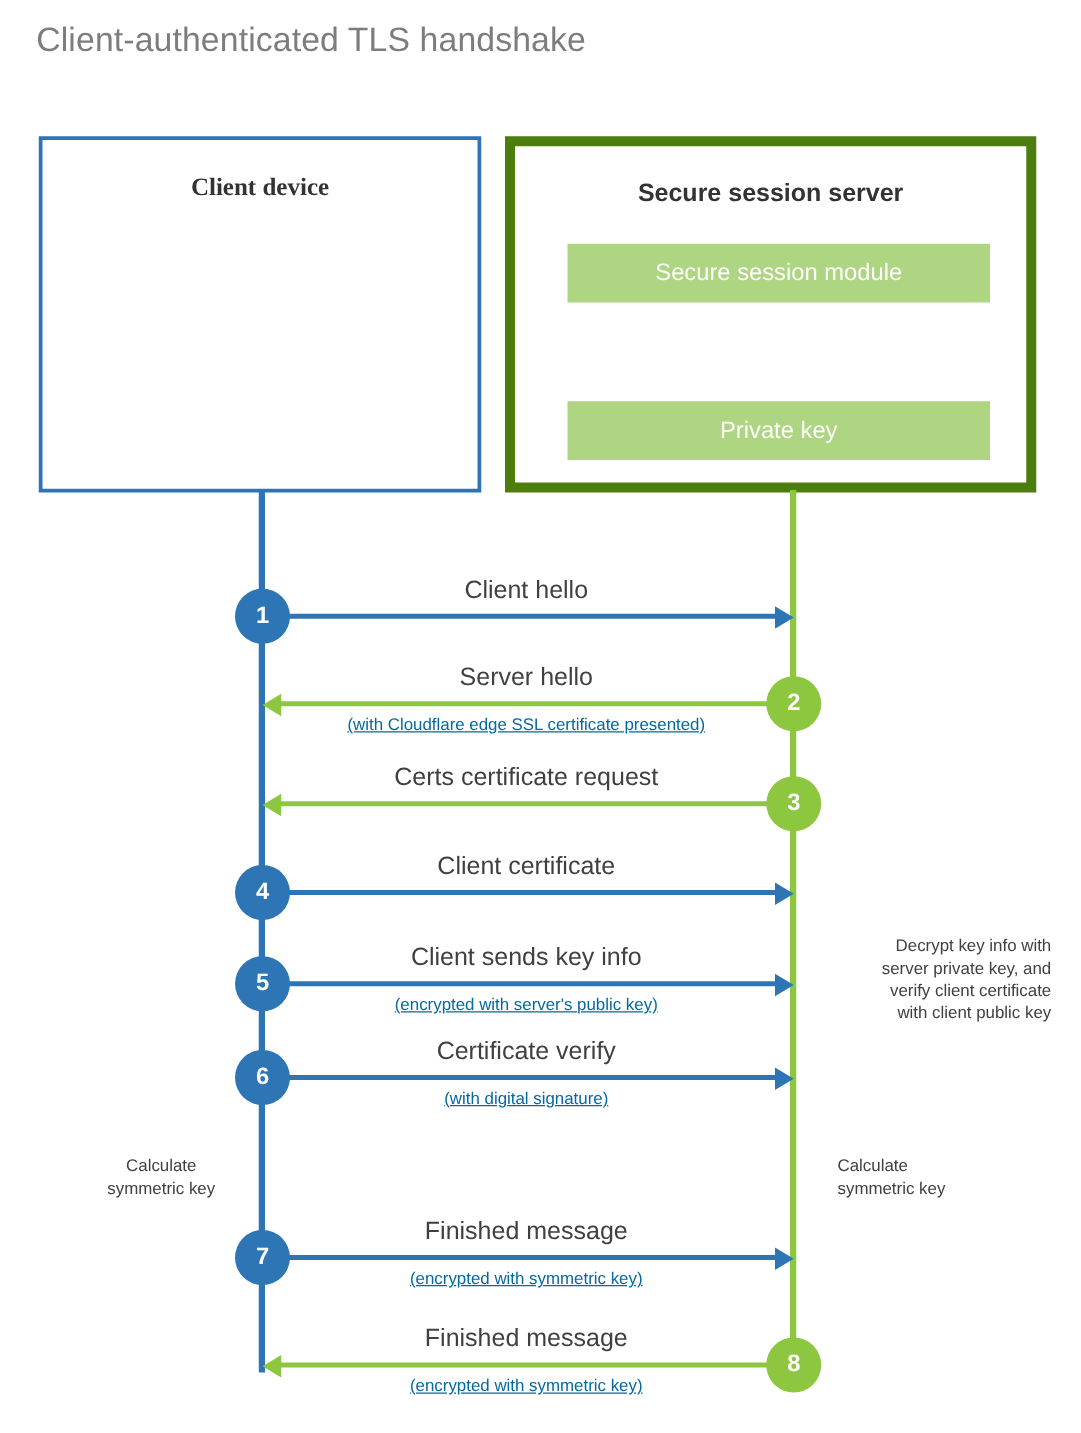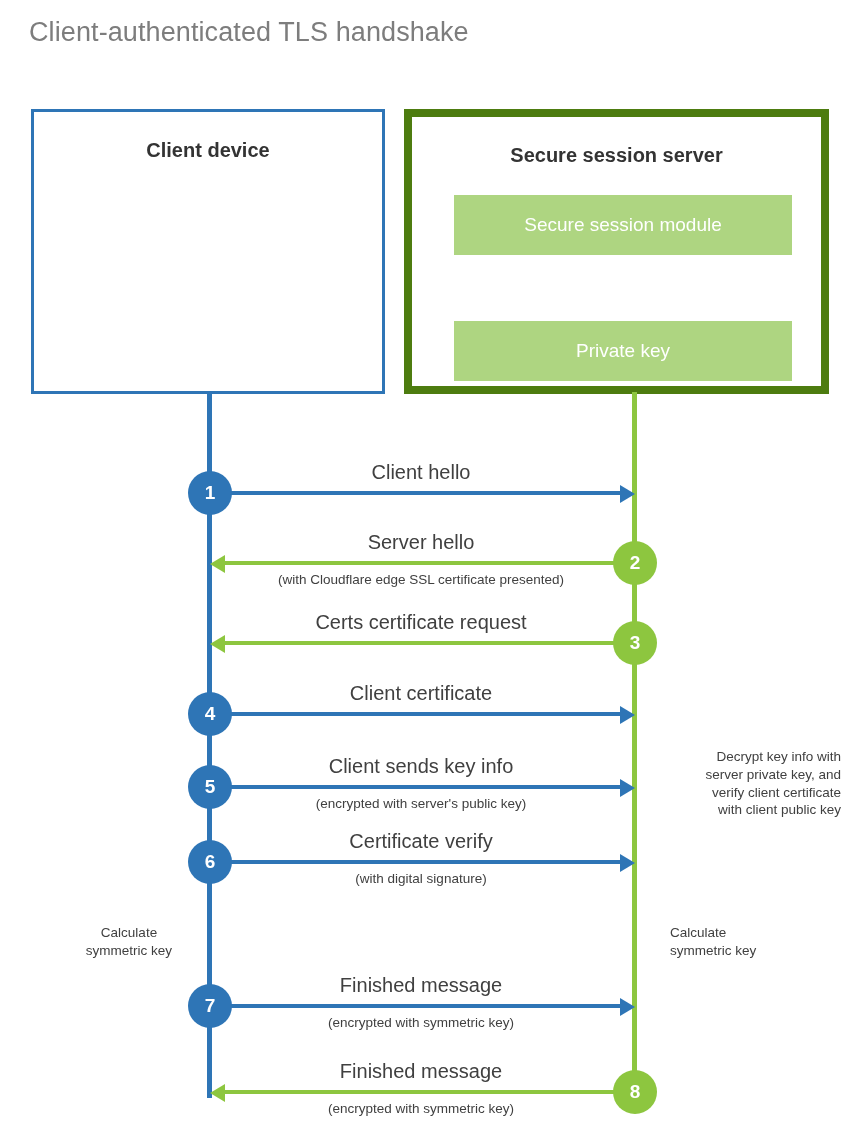--- a/index.html
+++ b/index.html
@@ -36,20 +36,21 @@
     position: absolute;
     background: #ffffff;
     box-sizing: border-box;
   }
   .party-box.client {
     left: 31px;
     top: 109px;
     width: 354px;
     height: 285px;
     border: 3px solid #2e75b6;
+    font-family: Liberation Serif, serif;
   }
   .party-box.server {
     left: 404px;
     top: 109px;
     width: 425px;
     height: 285px;
     border: 8px solid #4d7c0f;
   }
   .party-title {
     position: absolute;
@@ -78,21 +79,21 @@
     color: #ffffff;
     font-size: 20px;
     line-height: 1.35;
     padding: 0 18px;
     box-sizing: border-box;
   }
   .server-bar {
     position: absolute;
     left: 42px;
     width: 338px;
-    height: 60px;
+    height: 47px;
     background: #aed581;
     display: flex;
     align-items: center;
     justify-content: center;
     color: #ffffff;
     font-size: 19px;
     white-space: nowrap;
   }
   .server-bar.b0 { top: 78px; }
   .server-bar.b1 { top: 141px; }
@@ -171,23 +172,24 @@
     color: #404040;
     top: -32px;
     white-space: nowrap;
   }
   .msg-sub {
     position: absolute;
     left: 182px;
     width: 478px;
     text-align: center;
     font-size: 13.5px;
-    color: #404040;
+    color: #0369a1;
     top: 9px;
     white-space: nowrap;
+    text-decoration: underline;
   }
 
   
   .side-note {
     position: absolute;
     font-size: 13.5px;
     line-height: 1.32;
     color: #404040;
   }
   .side-note.right-decrypt { left: 661px; top: 748px; width: 180px; text-align: right; }

